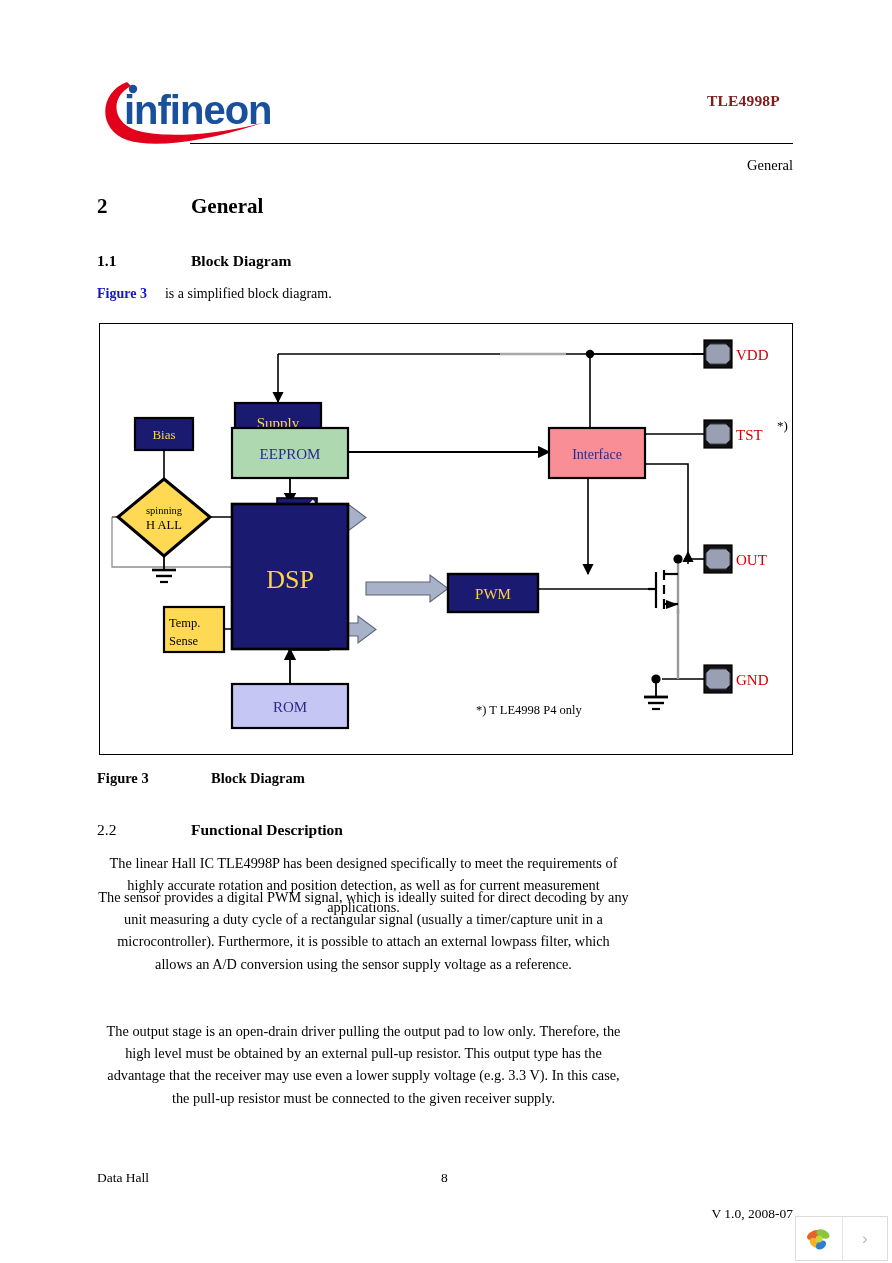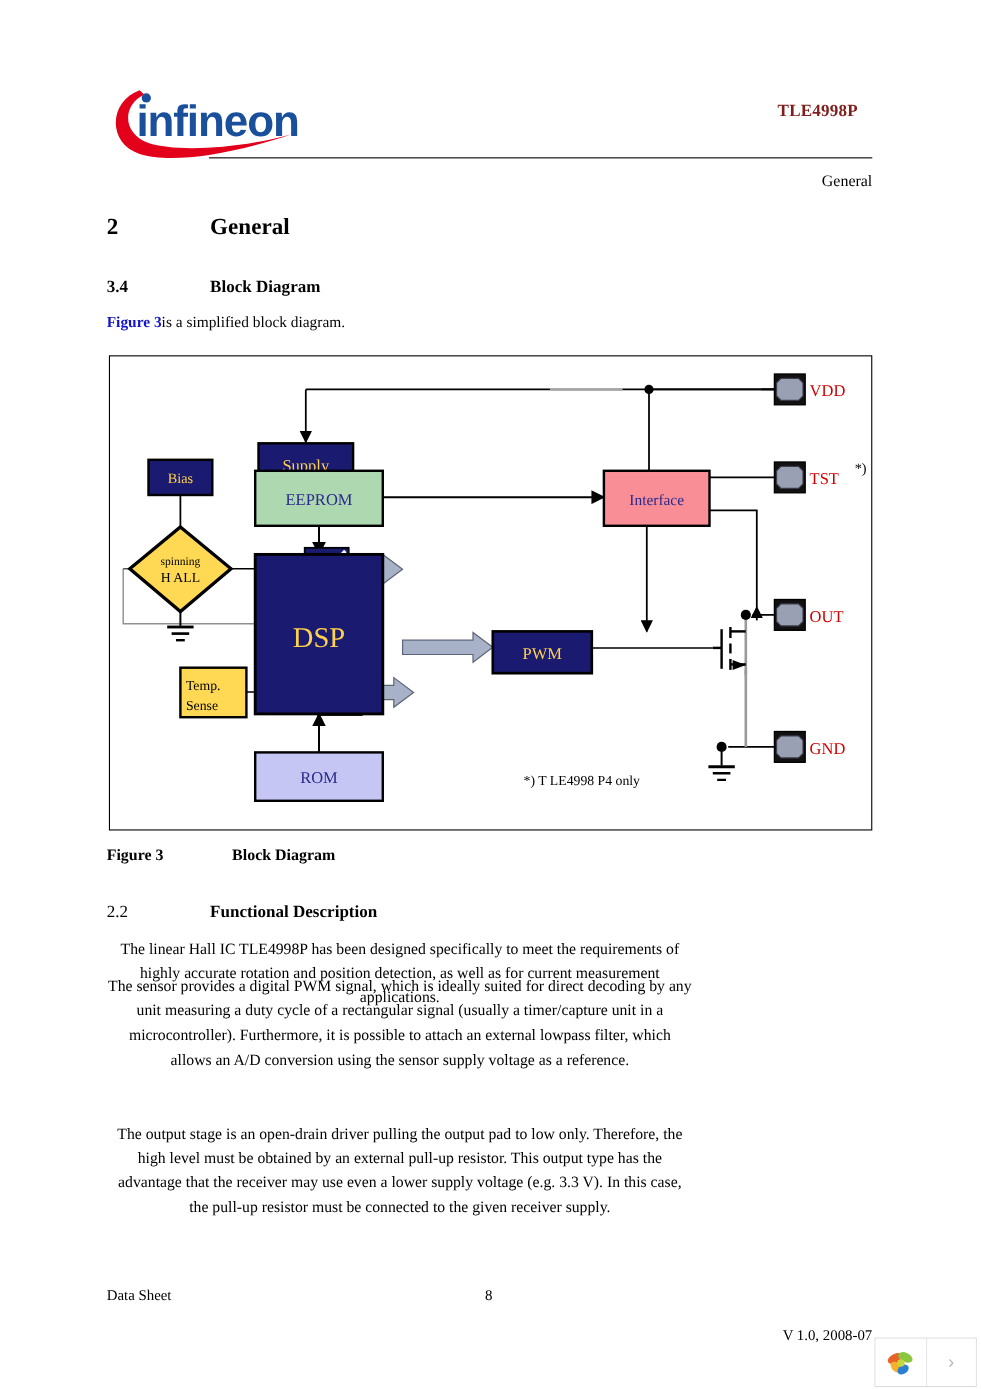--- a/index.html
+++ b/index.html
@@ -40,21 +40,21 @@
     font-family: "Liberation Serif", serif;
   }
   #h1-num { left: 97px; top: 194px; font-size: 21px; }
   #h1-text { left: 191px; top: 194px; font-size: 21px; }
 
   #h2a-num { left: 97px; top: 252px; font-size: 15.5px; font-weight: bold; position: absolute; }
   #h2a-text { left: 191px; top: 252px; font-size: 15.5px; font-weight: bold; position: absolute; }
 
   #intro-line { position: absolute; left: 97px; top: 286px; font-size: 14px; }
   #intro-link { color: #1414c8; font-weight: bold; }
-  #intro-rest { color: #000; }
+  #intro-rest { color: #000; margin-left: 18px; }
 
   
   #figure-box {
     position: absolute; left: 99px; top: 323px;
     width: 694px; height: 432px;
     border: 1.2px solid #000; background: #fff;
   }
   #fig-canvas { position: absolute; left: 0; top: 0; width: 692px; height: 430px; }
 
   
@@ -118,21 +118,21 @@
   </div>
 
   <div id="doc-title">TLE4998P</div>
   <div id="header-rule"></div>
   <div id="header-section">General</div>
 </div>
 
 <div id="h1-num" class="h1-num">2</div>
 <div id="h1-text" class="h1-text">General</div>
 
-<div id="h2a-num">3.4</div>
+<div id="h2a-num">1.1</div>
 <div id="h2a-text">Block Diagram</div>
 
 <div id="intro-line">
   <span id="intro-link">Figure 3</span><span id="intro-rest">is a simplified block diagram.</span>
 </div>
 
 <div id="figure-box">
   <svg id="fig-canvas" viewBox="0 0 692 430" xmlns="http://www.w3.org/2000/svg">
     <defs>
       <marker id="arrB" viewBox="0 0 10 10" refX="9" refY="5" markerWidth="7" markerHeight="7" orient="auto-start-reverse">
@@ -325,21 +325,21 @@
 <div id="fig-cap-text">Block Diagram</div>
 
 <div id="h2b-num">2.2</div>
 <div id="h2b-text">Functional Description</div>
 
 <div id="para-1" class="para">The linear Hall IC TLE4998P has been designed specifically to meet the requirements of highly accurate rotation and position detection, as well as for current measurement applications.</div>
 <div id="para-2" class="para">The sensor provides a digital PWM signal, which is ideally suited for direct decoding by any unit measuring a duty cycle of a rectangular signal (usually a timer/capture unit in a microcontroller). Furthermore, it is possible to attach an external lowpass filter, which allows an A/D conversion using the sensor supply voltage as a reference.</div>
 <div id="para-3" class="para">The output stage is an open-drain driver pulling the output pad to low only. Therefore, the high level must be obtained by an external pull-up resistor. This output type has the advantage that the receiver may use even a lower supply voltage (e.g. 3.3 V). In this case, the pull-up resistor must be connected to the given receiver supply.</div>
 
 <div id="footer">
-  <span id="footer-left">Data Sheet</span>
+  <span id="footer-left">Data Hall</span>
   <span id="footer-page">8</span>
   <span id="footer-right">V 1.0, 2008-07</span>
 </div>
 
 <div id="overlay">
   <div id="overlay-logo-cell">
     <svg width="30" height="30" viewBox="0 0 30 30" xmlns="http://www.w3.org/2000/svg">
       <ellipse cx="10" cy="11" rx="7.5" ry="4.2" fill="#e8622a" transform="rotate(-25 10 11)"></ellipse>
       <ellipse cx="19" cy="10" rx="7" ry="4.2" fill="#8cc63f" transform="rotate(25 19 10)"></ellipse>
       <ellipse cx="11" cy="19" rx="6.2" ry="4" fill="#f3b229" transform="rotate(40 11 19)"></ellipse>

